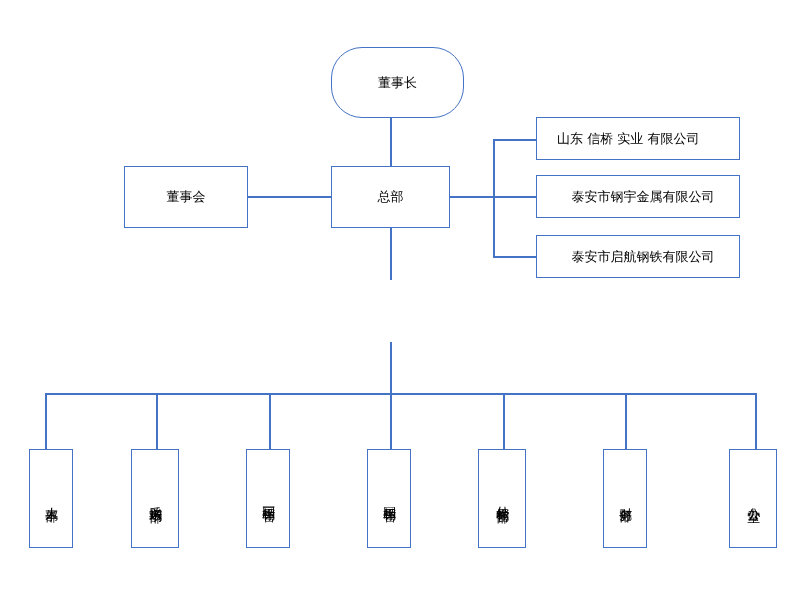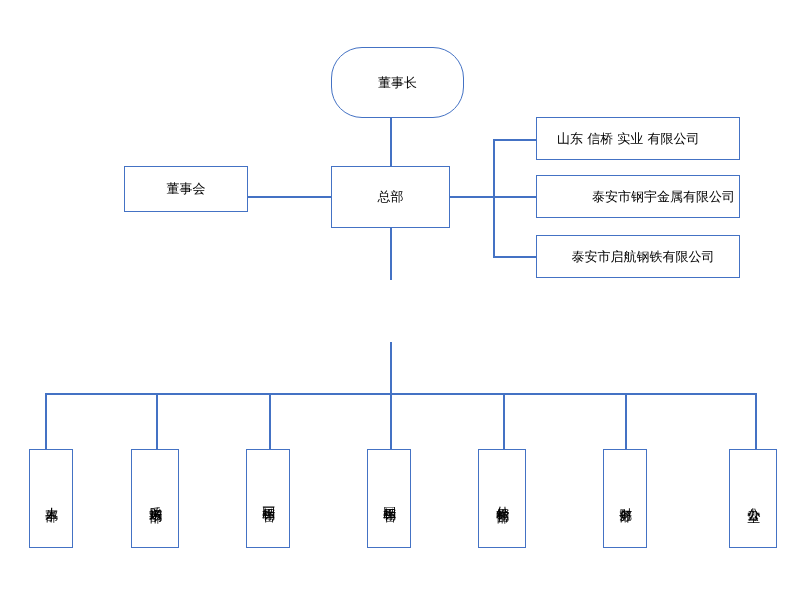--- a/index.html
+++ b/index.html
@@ -74,33 +74,33 @@
   <div class="conn v" style="left:269px; top:393px; height:56px;"></div>
   <div class="conn v" style="left:390px; top:393px; height:56px;"></div>
   <div class="conn v" style="left:503px; top:393px; height:56px;"></div>
   <div class="conn v" style="left:625px; top:393px; height:56px;"></div>
   <div class="conn v" style="left:755px; top:393px; height:56px;"></div>
 
   <div class="node" style="left:331px; top:47px; width:133px; height:71px;border-radius:31px;">
     <span>董事长</span>
   </div>
 
-  <div class="node" style="left:124px; top:166px; width:124px; height:46px;text-align:center;">
+  <div class="node" style="left:124px; top:166px; width:124px; height:62px;text-align:center;">
     <span>董事会</span>
   </div>
 
   <div class="node" style="left:536px; top:117px; width:204px; height:43px; justify-content:flex-start;">
     <span style="padding-left:20px;">山东 信桥 实业 有限公司</span>
   </div>
 
   <div class="node" style="left:331px; top:166px; width:119px; height:62px;">
     <span>总部</span>
   </div>
 
-  <div class="node" style="left:536px; top:175px; width:204px; height:43px; justify-content:flex-end;">
+  <div class="node" style="left:536px; top:175px; width:204px; height:43px; justify-content:center;">
     <span style="padding-left:14px;">泰安市钢宇金属有限公司</span>
   </div>
 
   <div class="node" style="left:536px; top:235px; width:204px; height:43px; justify-content:center;">
     <span style="padding-left:14px;">泰安市启航钢铁有限公司</span>
   </div>
 
 
   <div class="node vertical" style="left:29px; top:449px; width:44px; height:99px;">
     <span>人事部</span>

